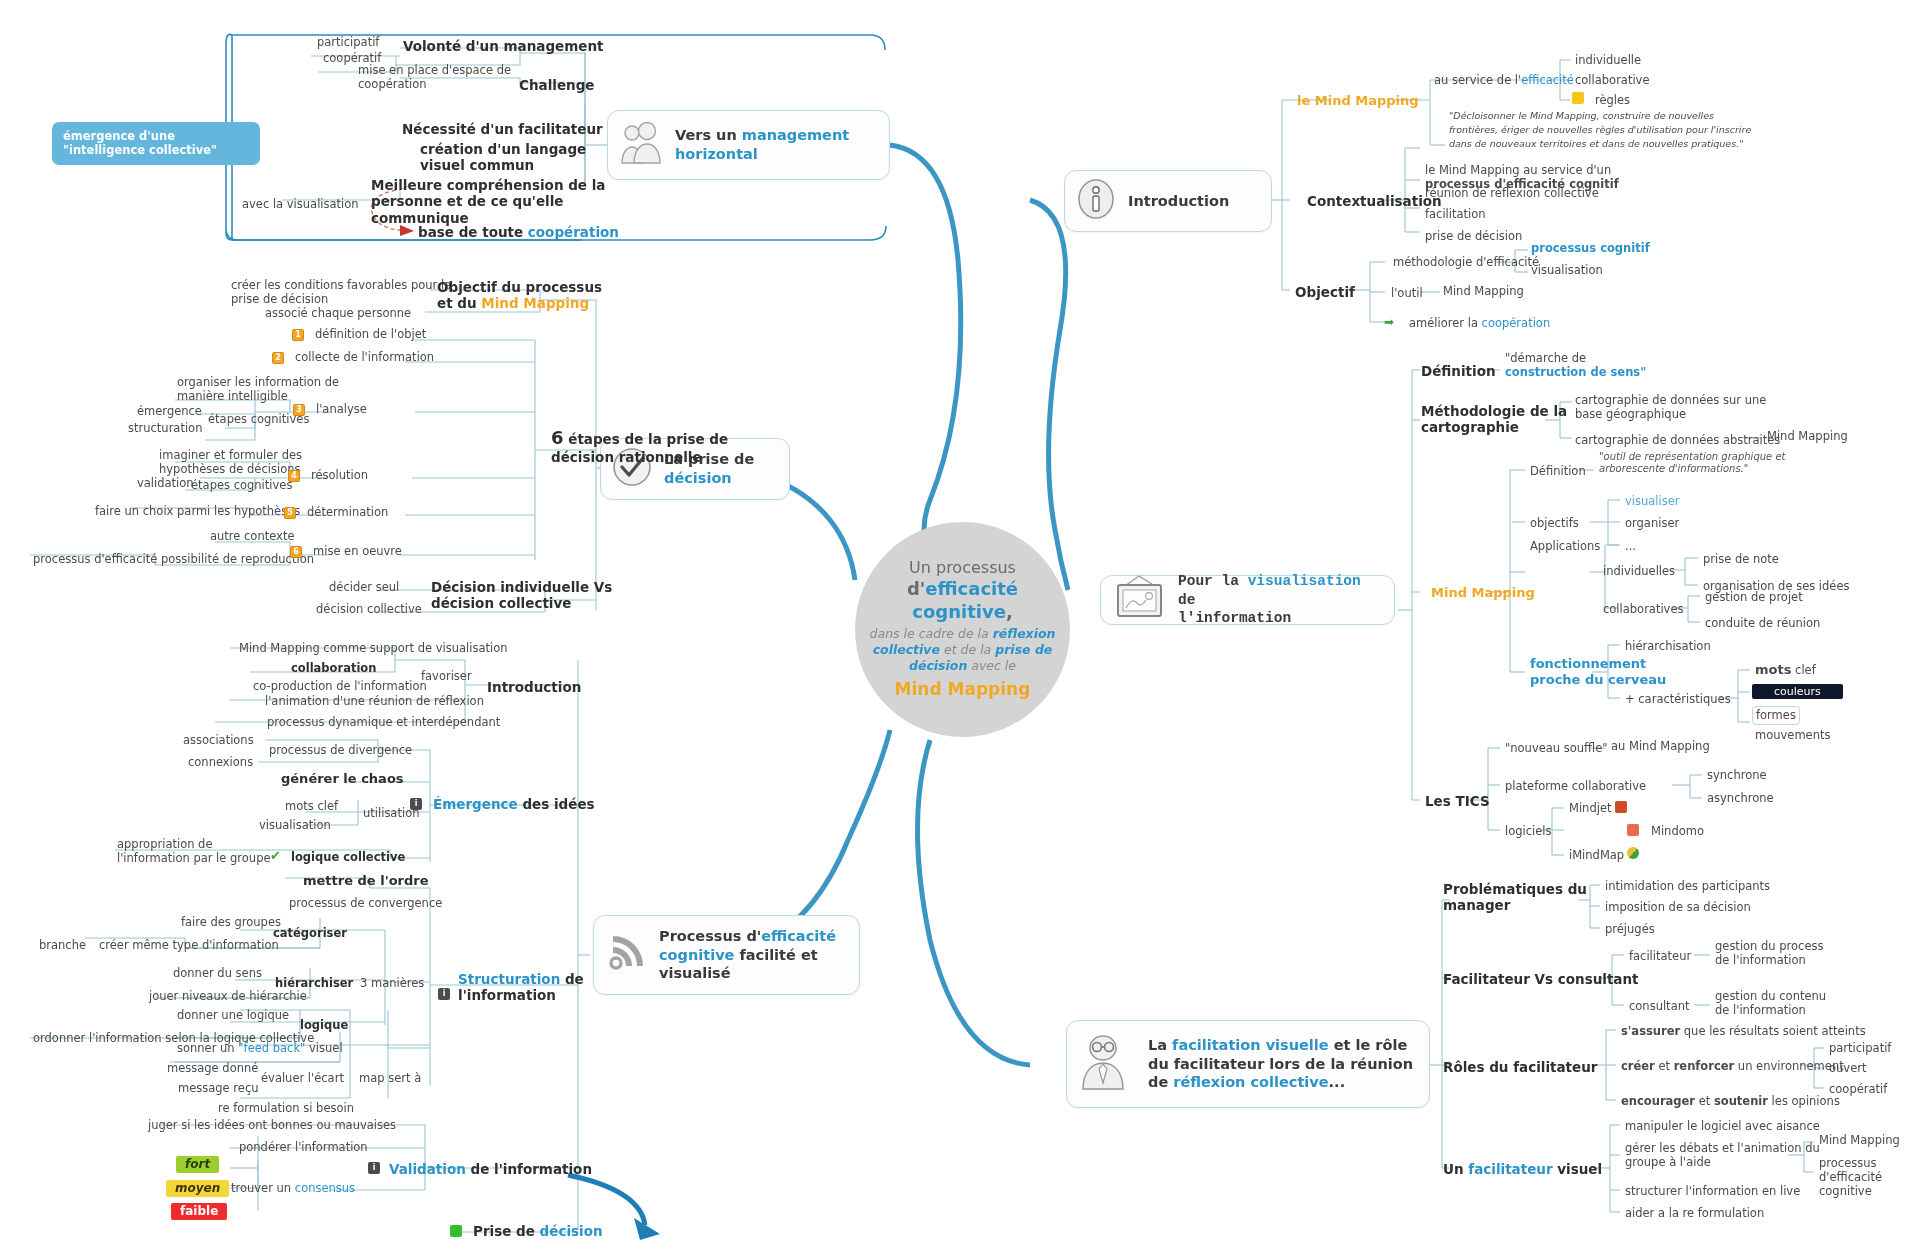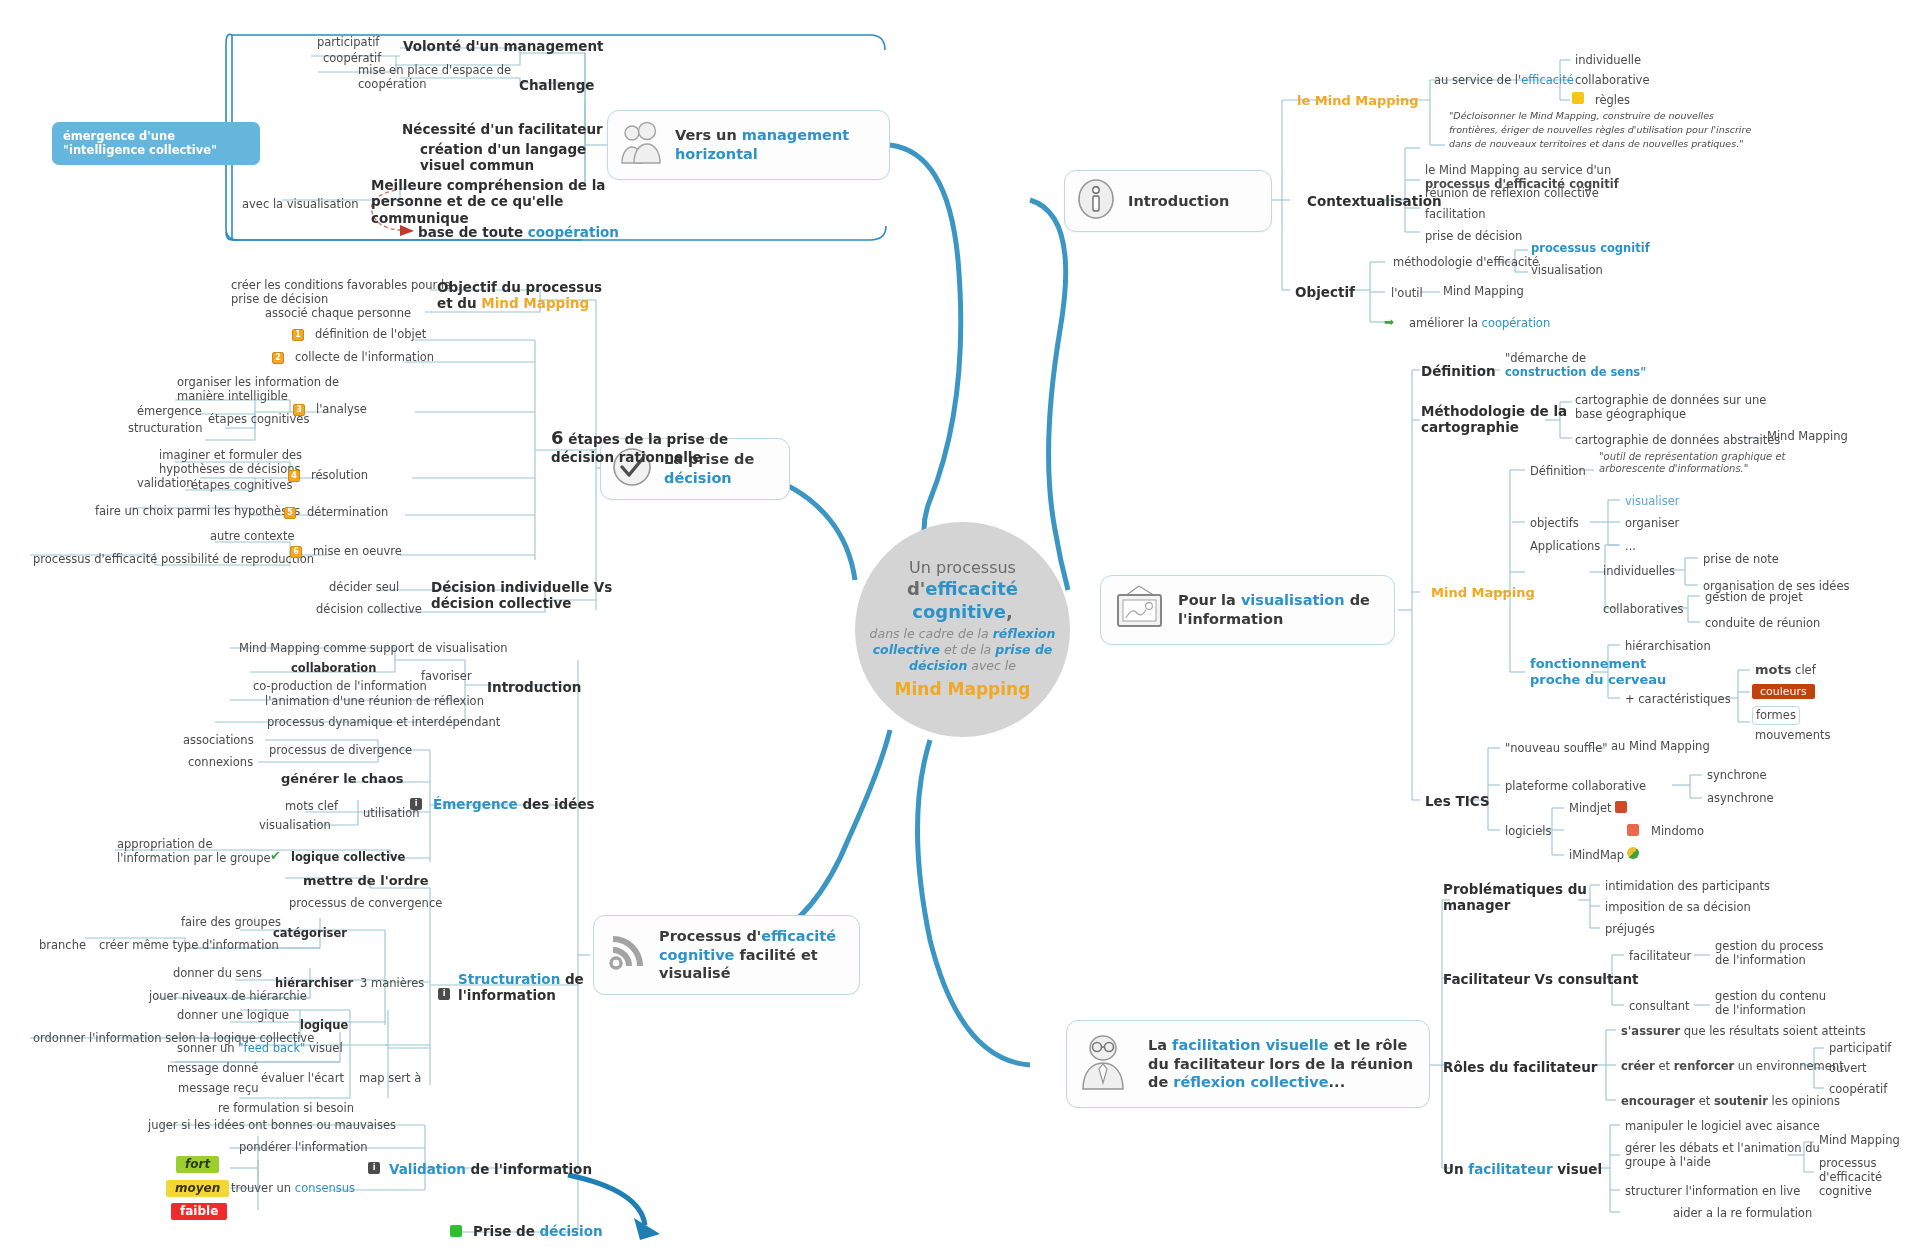--- a/index.html
+++ b/index.html
@@ -69,22 +69,22 @@
     font-size: 11.5px; line-height: 1.25;
     border-radius: 7px; padding: 7px 11px;
   }
 
   
   .chip { position: absolute; font-size: 12px; font-weight: bold; font-style: italic;
           padding: 1px 9px 2px 9px; border-radius: 2px; }
   .chip.fort { background: #9ccf2e; color: #2e3d06; }
   .chip.moyen { background: #f3d736; color: #3d3306; }
   .chip.faible { background: #ef2b2b; color: #ffffff; font-style: normal; }
-  .chip.couleurs { background: #c2410c; color: #ffffff; font-style: normal; font-weight: normal;
-                   font-size: 11px; padding: 1px 8px; }
+  .chip.couleurs { background: #0f172a; color: #ffffff; font-style: normal; font-weight: normal;
+                   font-size: 11px; padding: 1px 22px; }
 
   
   .mk { position: absolute; width: 12px; height: 12px; border-radius: 2px; }
   .mk.num { background: #f5a623; border: 1px solid #d18a12; }
   .mk.num i { display:block; font-style: normal; font-size: 8px; color: #fff; text-align:center; line-height:10px; font-weight:bold; }
   .mk.warn { background: #f5c518; border-radius: 2px; }
   .mk.info { background: #4c4c4c; border-radius: 2px; }
   .mk.info i { display:block; font-style: normal; font-size: 8px; color:#fff; text-align:center; line-height:12px; font-weight:bold; }
   .mk.check { background: transparent; color: #3fa23f; font-size: 13px; line-height: 12px; }
   .mk.arrow { background: transparent; color: #3fa23f; font-size: 12px; line-height: 12px; }
@@ -449,21 +449,21 @@
     <span class="ticon">
       <svg width="42" height="44" viewBox="0 0 42 44">
           <ellipse cx="21" cy="22" rx="17" ry="19" fill="#ededed" stroke="#8c8c8c" stroke-width="1.6"></ellipse>
           <circle cx="21" cy="13" r="3.2" fill="#fff" stroke="#5c5c5c" stroke-width="1.4"></circle>
           <rect x="18" y="19" width="6" height="15" rx="1.5" fill="#fff" stroke="#5c5c5c" stroke-width="1.4"></rect>
         </svg>
     </span>
     <span class="tlabel">Introduction</span>
   </div>
 
-  <div class="topic" style="left:1100px; top:575px; width:295px; height:70px;">
+  <div class="topic" style="left:1100px; top:575px; width:295px; height:50px;font-family:Liberation Mono, monospace;">
     <span class="ticon">
       <svg width="56" height="48" viewBox="0 0 56 48">
           <path d="M28 2 L14 12 M28 2 L44 12" stroke="#8c8c8c" stroke-width="1.2" fill="none"></path>
           <rect x="7" y="11" width="43" height="31" rx="2" fill="#f2f2f2" stroke="#7a7a7a" stroke-width="2"></rect>
           <rect x="12" y="16" width="33" height="21" fill="#fff" stroke="#9a9a9a" stroke-width="1"></rect>
           <circle cx="38" cy="22" r="3.4" fill="none" stroke="#9a9a9a" stroke-width="1.1"></circle>
           <path d="M15 34 q6 -11 11 -5 q4 5 9 -3" fill="none" stroke="#9a9a9a" stroke-width="1.2"></path>
         </svg>
     </span>
     <span class="tlabel"><span>Pour la </span><span class="c">visualisation</span><span> de</span><br><span>l'information</span></span>
@@ -721,15 +721,15 @@
   <div class="n" style="left:1618px; top:1093px;"><b>encourager</b><span> et </span><b>soutenir</b><span> les opinions</span></div>
 
   <div class="n big" style="left:1440px; top:1160px;"><span>Un </span><span class="c">facilitateur</span><span> visuel</span></div>
   <div class="n" style="left:1622px; top:1118px;">manipuler le logiciel avec aisance</div>
   <div class="n" style="left:1622px; top:1140px;">gérer les débats et l'animation du
 groupe à l'aide</div>
   <div class="n" style="left:1816px; top:1132px;">Mind Mapping</div>
   <div class="n" style="left:1816px; top:1155px;">processus d'efficacité
 cognitive</div>
   <div class="n" style="left:1622px; top:1183px;">structurer l'information en live</div>
-  <div class="n" style="left:1622px; top:1205px;margin-left:48px;">aider a la re formulation</div>
+  <div class="n" style="left:1622px; top:1205px;">aider a la re formulation</div>
 
 </div>
 
 </body></html>

